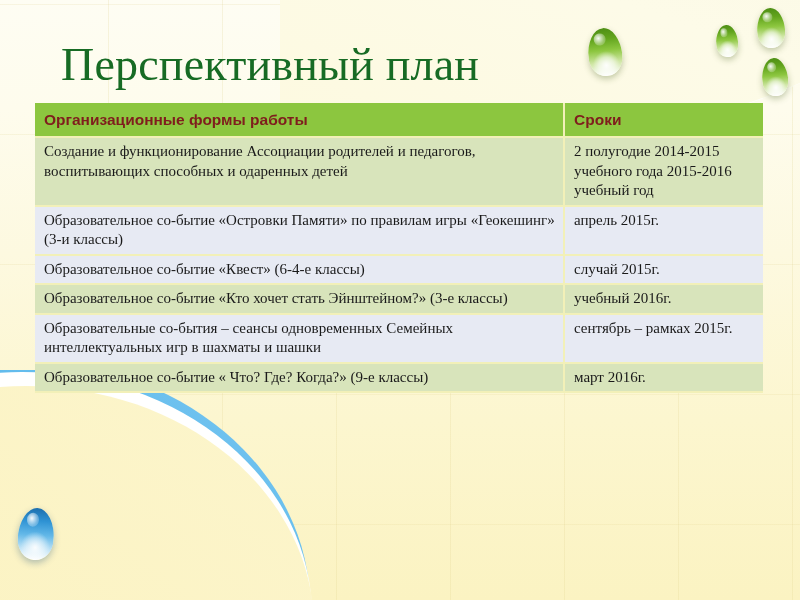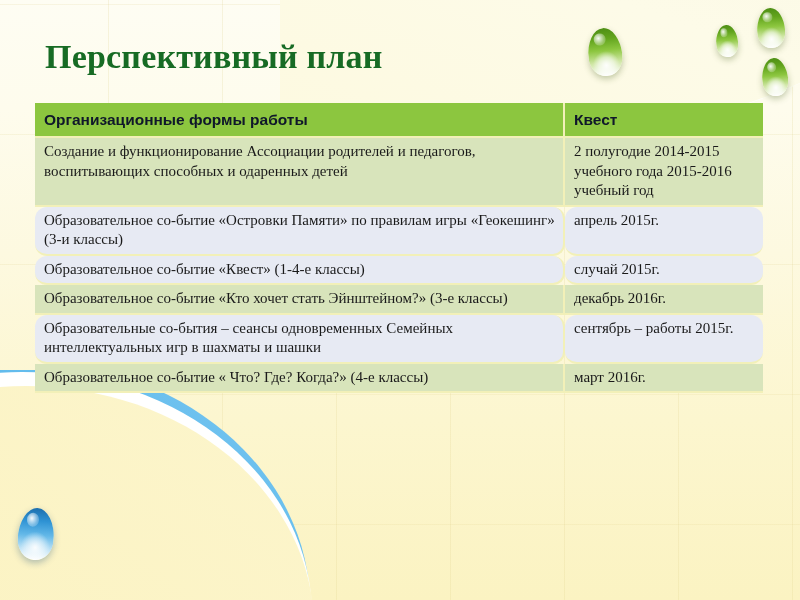--- a/index.html
+++ b/index.html
@@ -154,25 +154,25 @@
 
   #d1 { left: 588px; top: 28px;  width: 34px; height: 48px; transform: rotate(-6deg); }
   #d2 { left: 716px; top: 25px;  width: 22px; height: 32px; transform: rotate(-4deg); }
   #d3 { left: 757px; top: 8px;   width: 28px; height: 40px; transform: rotate(-3deg); }
   #d4 { left: 762px; top: 58px;  width: 26px; height: 38px; transform: rotate(-5deg); }
   #d5 { left: 18px;  top: 508px; width: 36px; height: 52px; transform: rotate(4deg); }
 
   
   #title {
     position: absolute;
-    left: 45px;
+    left: 61px;
     top: 38px;
     font-family: "Liberation Serif", "DejaVu Serif", serif;
-    font-size: 34px;
-    font-weight: bold;
+    font-size: 46px;
+    font-weight: normal;
     color: #176b24;
     letter-spacing: 0.2px;
     white-space: nowrap;
   }
 
   
   #plan-table {
     position: absolute;
     left: 35px;
     top: 103px;
@@ -186,39 +186,39 @@
     vertical-align: top;
     padding: 4px 8px 4px 9px;
     border-bottom: 2px solid #f2f0b8;
     border-right: 2px solid #f2f0b8;
   }
   #plan-table th:last-child,
   #plan-table td:last-child { border-right: none; }
 
   #plan-table thead th {
     background: #8cc63f;
-    color: #0f172a;
+    color: #7f1d1d;
     font-family: "Liberation Sans", "DejaVu Sans", sans-serif;
     font-weight: bold;
     font-size: 15.5px;
     line-height: 1.25;
     padding-top: 7px;
     padding-bottom: 7px;
     text-align: left;
     border-bottom: 2px solid #f2f0b8;
   }
 
   #plan-table tbody td {
     font-family: "Liberation Serif", "DejaVu Serif", serif;
     font-size: 15px;
     line-height: 1.30;
     color: #1a1a1a;
   }
   tr.green td { background: #d8e4bb; }
-  tr.light td { background: #e7eaf3; border-radius: 12px; }
+  tr.light td { background: #e7eaf3; }
 
   
   tr.sans td {
     font-family: "Liberation Sans", "DejaVu Sans", sans-serif;
     font-size: 14.5px;
   }
   tr.sans.big td {
     font-size: 16px;
     line-height: 1.42;
     padding-top: 7px;
@@ -271,44 +271,44 @@
   <div id="title">Перспективный план</div>
 
   <table id="plan-table">
     <colgroup>
       <col class="c-activity">
       <col class="c-term">
     </colgroup>
     <thead>
       <tr>
         <th>Организационные формы работы</th>
-        <th>Квест</th>
+        <th>Сроки</th>
       </tr>
     </thead>
     <tbody>
       <tr class="green">
         <td>Создание и функционирование Ассоциации родителей и педагогов, воспитывающих способных и одаренных детей</td>
         <td>2 полугодие 2014-2015 учебного года 2015-2016 учебный год</td>
       </tr>
       <tr class="light">
         <td>Образовательное со-бытие «Островки Памяти» по правилам игры «Геокешинг» (3-и классы)</td>
         <td>апрель 2015г.</td>
       </tr>
       <tr class="light">
-        <td>Образовательное со-бытие «Квест» (1-4-е классы)</td>
+        <td>Образовательное со-бытие «Квест» (6-4-е классы)</td>
         <td>случай 2015г.</td>
       </tr>
       <tr class="green">
         <td>Образовательное со-бытие «Кто хочет стать Эйнштейном?» (3-е классы)</td>
-        <td>декабрь 2016г.</td>
+        <td>учебный 2016г.</td>
       </tr>
       <tr class="light">
         <td>Образовательные со-бытия – сеансы одновременных Семейных интеллектуальных игр в шахматы и шашки</td>
-        <td>сентябрь – работы 2015г.</td>
+        <td>сентябрь – рамках 2015г.</td>
       </tr>
       <tr class="green sans">
-        <td>Образовательное со-бытие « Что? Где? Когда?»  (4-е классы)</td>
+        <td>Образовательное со-бытие « Что? Где? Когда?»  (9-е классы)</td>
         <td>март 2016г.</td>
       </tr>
     </tbody>
   </table>
 
 </div>
 
 </body></html>

